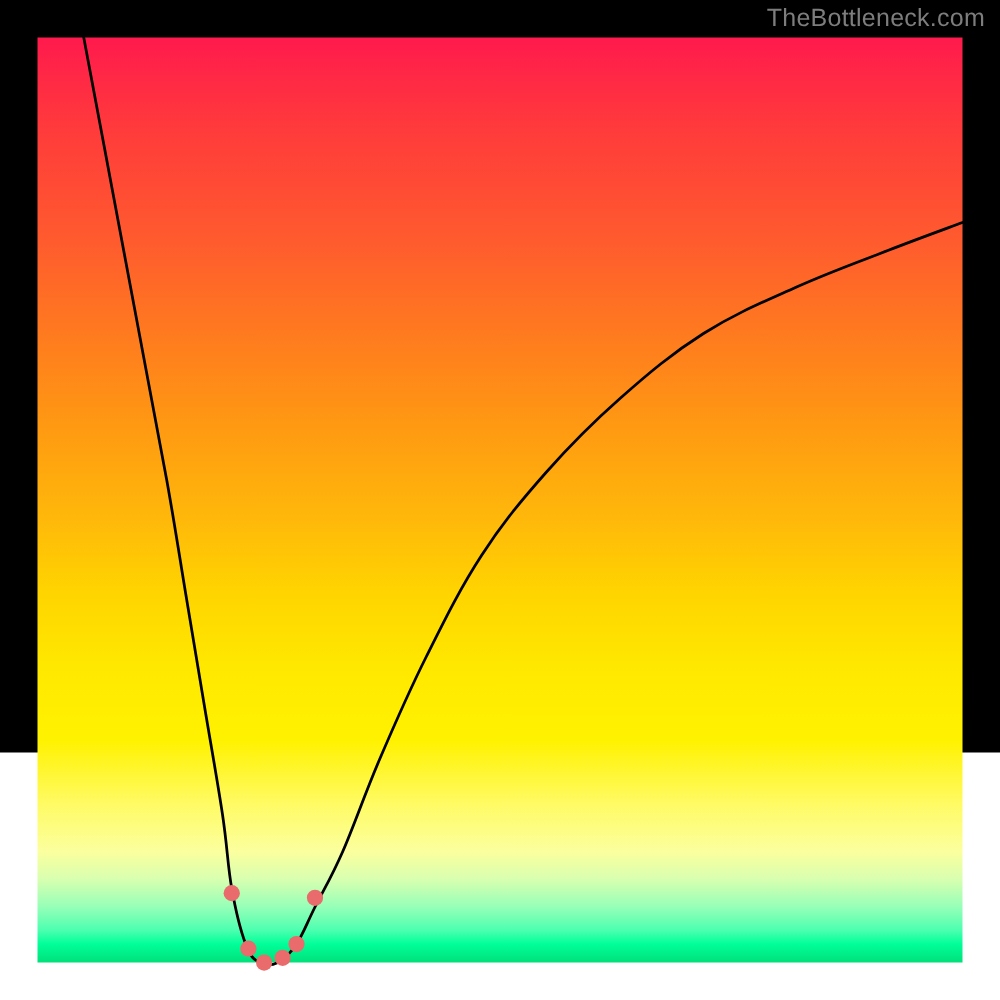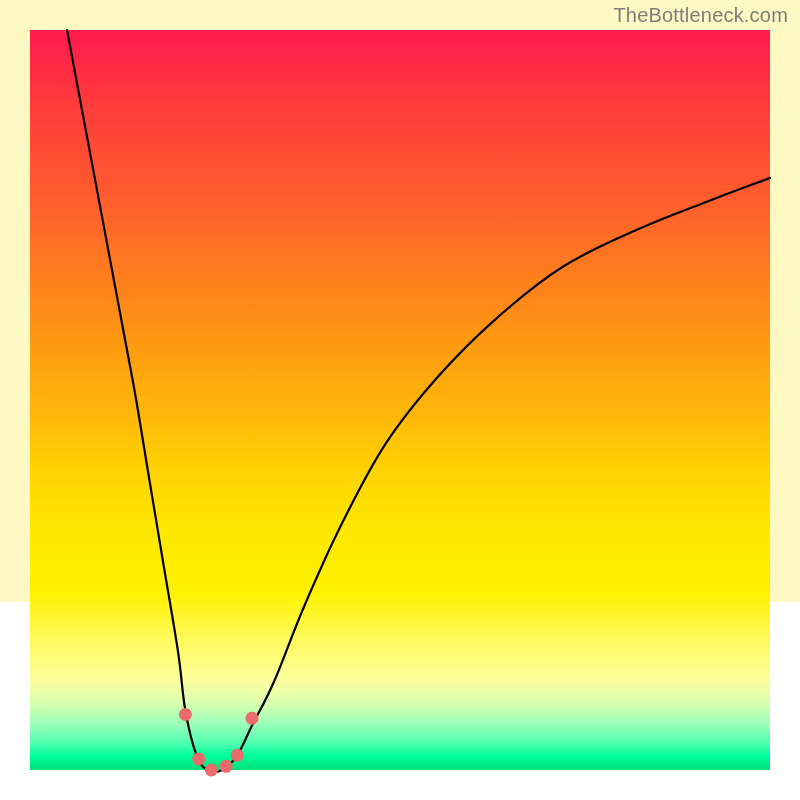--- a/index.html
+++ b/index.html
@@ -6,21 +6,21 @@
     margin: 0;
     padding: 0;
     width: 800px;
     height: 800px;
     overflow: hidden;
     font-family: Arial, Helvetica, sans-serif;
   }
   .frame {
     width: 800px;
     height: 602px;
-    background: #fef9c3;
+    background: #000000;
     position: relative;
   }
   .plot {
     position: absolute;
     left: 30px;
     top: 30px;
     width: 740px;
     height: 740px;
     background: linear-gradient(to bottom,
       #ff1a4d 0%,

